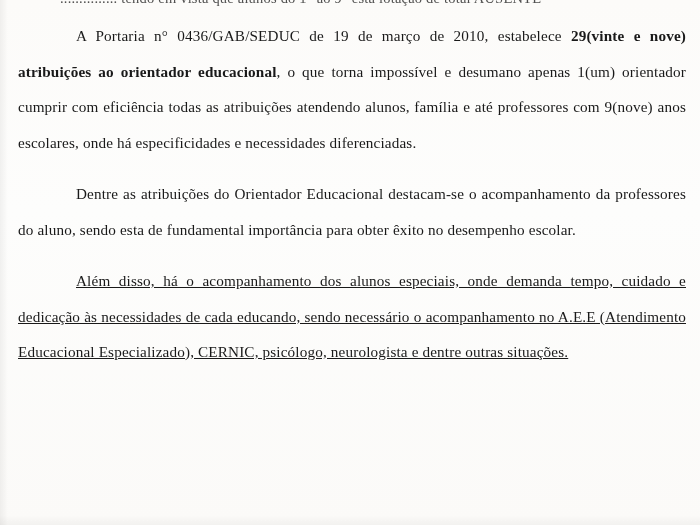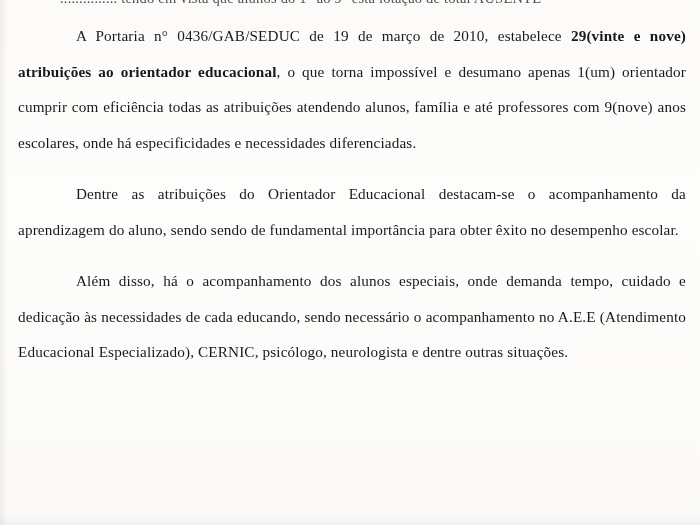--- a/index.html
+++ b/index.html
@@ -52,20 +52,21 @@
     text-align: justify;
     text-justify: inter-word;
     letter-spacing: 0.15px;
   }
   p.para {
     margin: 0 0 16px 0;
     text-indent: 58px;
   }
   p.para:last-child {
     margin-bottom: 0;
+    text-decoration: underline;
   }
   .b {
     font-weight: bold;
   }
   
   .edge-shadow-left {
     position: absolute;
     top: 0; left: 0;
     width: 8px; height: 525px;
     background: linear-gradient(to right, rgba(0,0,0,0.05), rgba(0,0,0,0));
@@ -85,18 +86,18 @@
 <div class="page">
 
   <div class="cut-line">
     <span>............... tendo em vista que alunos do 1° ao 9° está lotação de  total AUSENTE</span>
   </div>
 
   <div class="edge-shadow-left"></div>
 
   <div class="body-text">
     <p class="para"><span>A Portaria n° 0436/GAB/SEDUC de 19 de março de 2010, estabelece </span><span class="b">29(vinte e nove) atribuições ao orientador educacional</span><span>, o que torna impossível e desumano apenas 1(um) orientador cumprir com eficiência todas as atribuições atendendo alunos, família e até professores com 9(nove) anos escolares, onde há especificidades e necessidades diferenciadas.</span></p>
-    <p class="para"><span>Dentre as atribuições do Orientador Educacional destacam-se o acompanhamento da aprendizagem do aluno, sendo sendo de fundamental importância para obter êxito no desempenho escolar.</span></p>
+    <p class="para"><span>Dentre as atribuições do Orientador Educacional destacam-se o acompanhamento da professores do aluno, sendo esta de fundamental importância para obter êxito no desempenho escolar.</span></p>
     <p class="para"><span>Além disso, há o acompanhamento dos alunos especiais, onde demanda tempo, cuidado  e dedicação às necessidades de cada educando, sendo necessário o acompanhamento no A.E.E (Atendimento Educacional Especializado), CERNIC,   psicólogo,   neurologista  e dentre outras situações.</span></p>
   </div>
 
   <div class="edge-shadow-bottom"></div>
 </div>
 
 </body></html>

